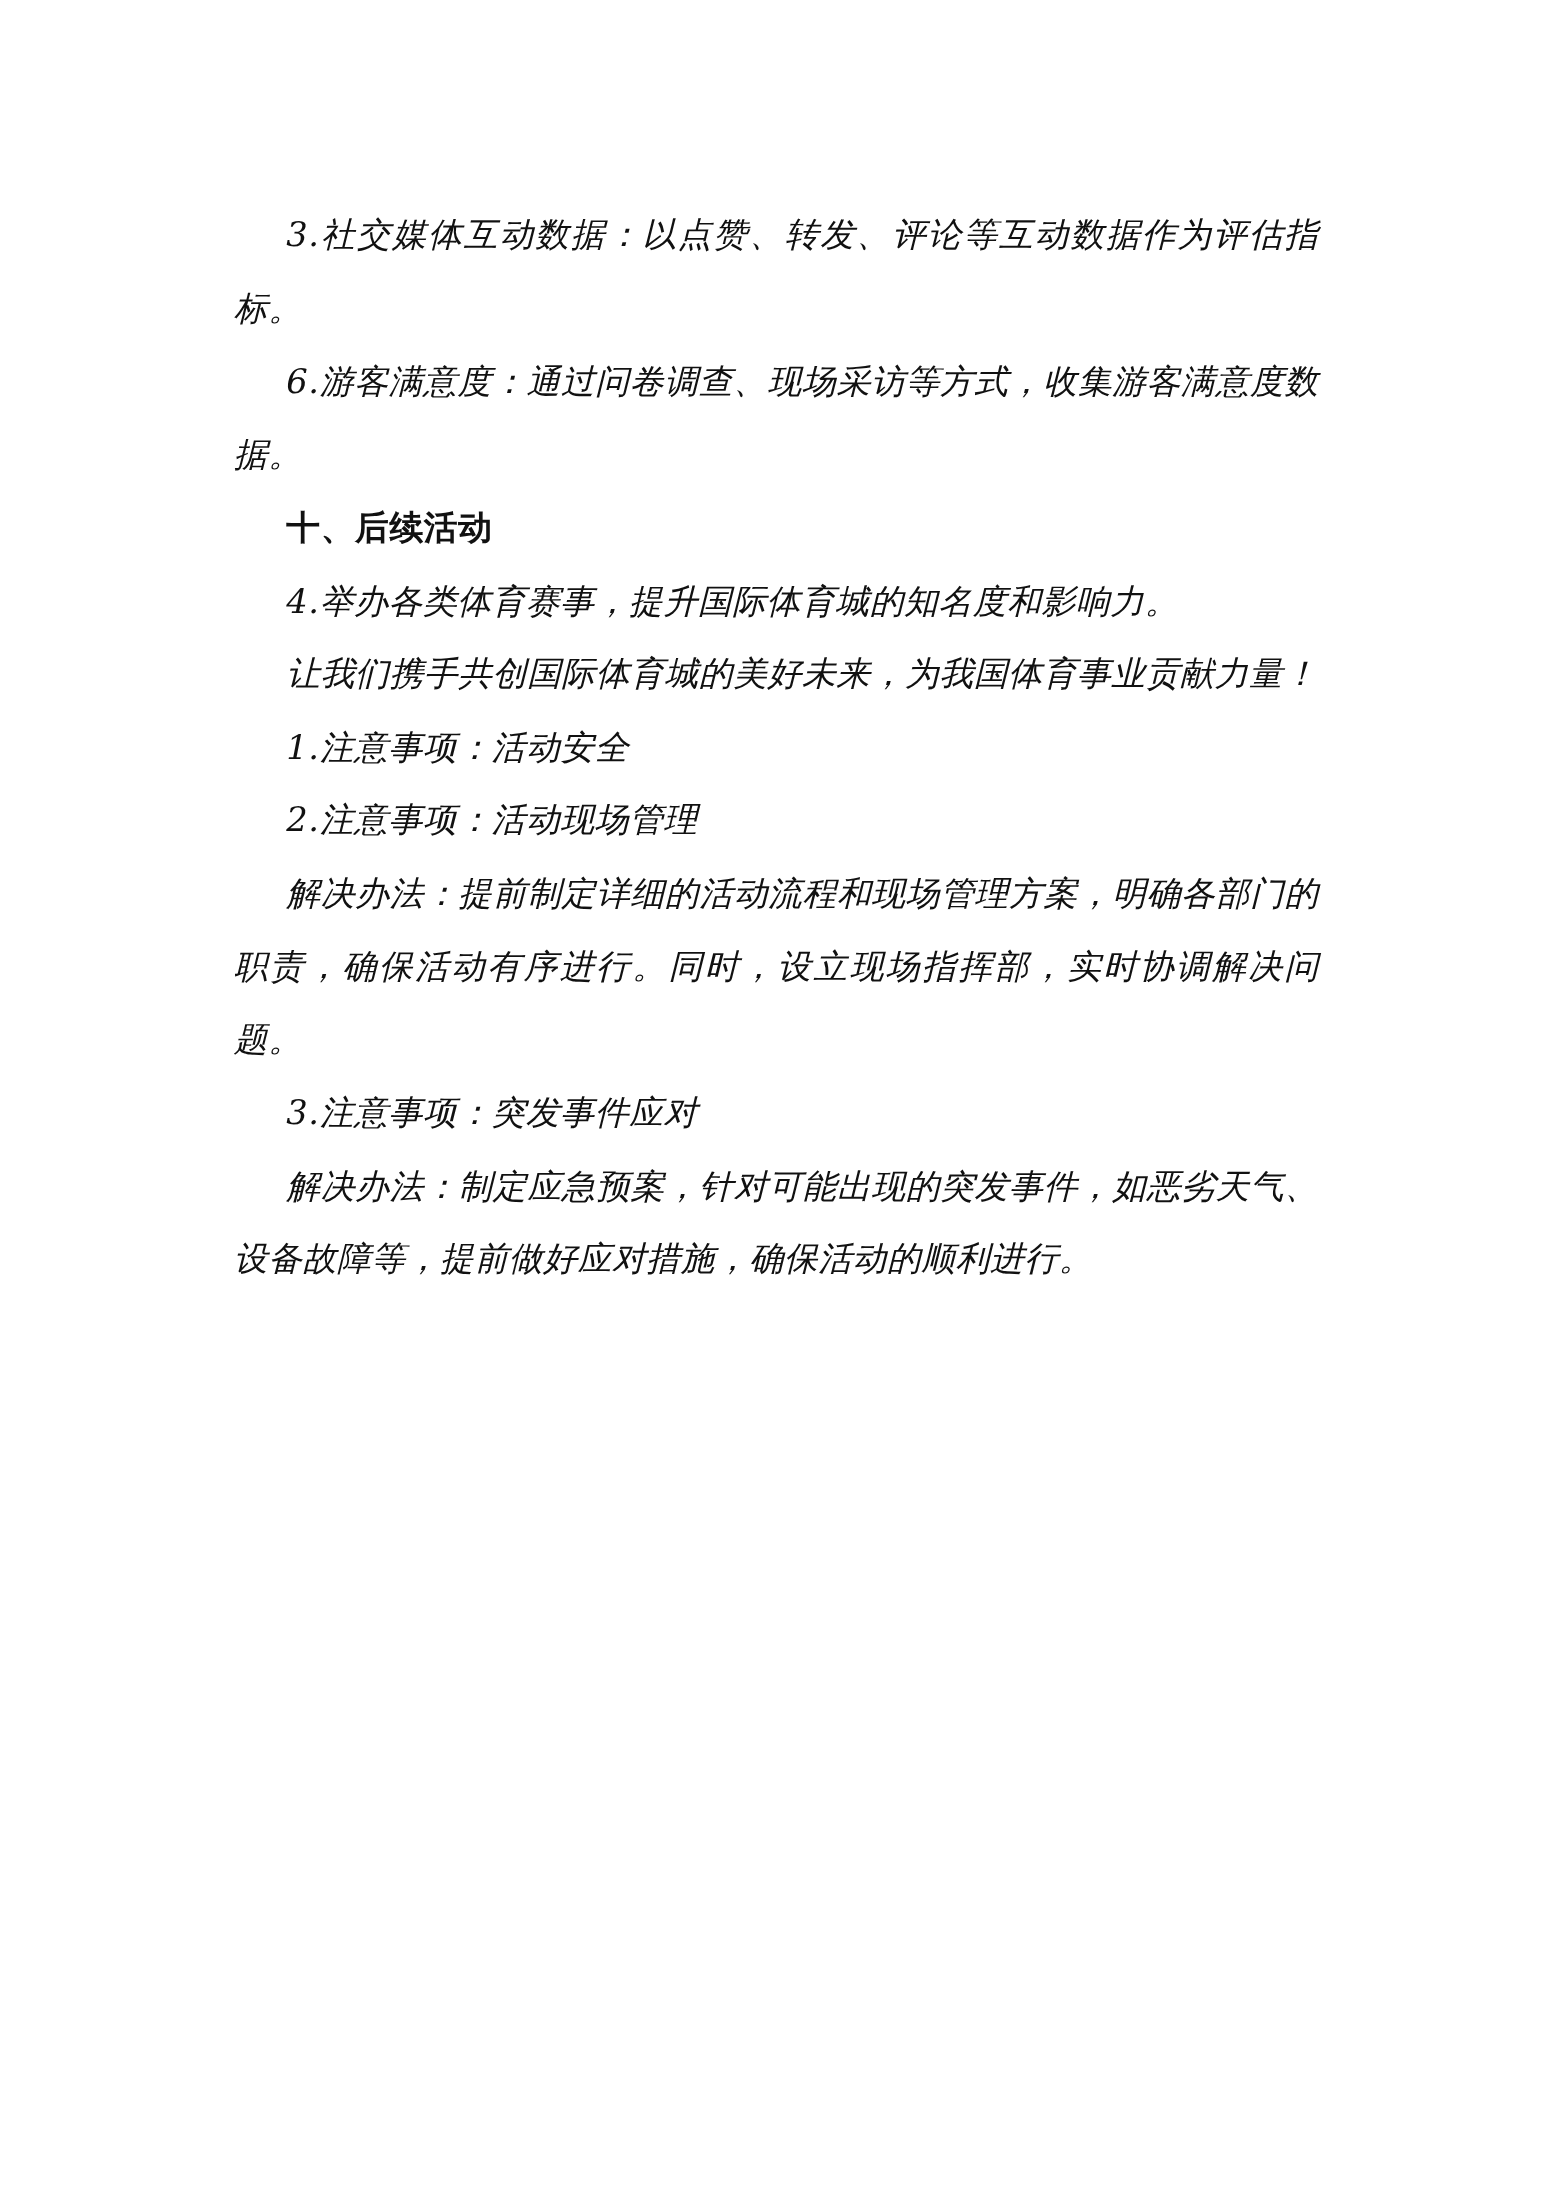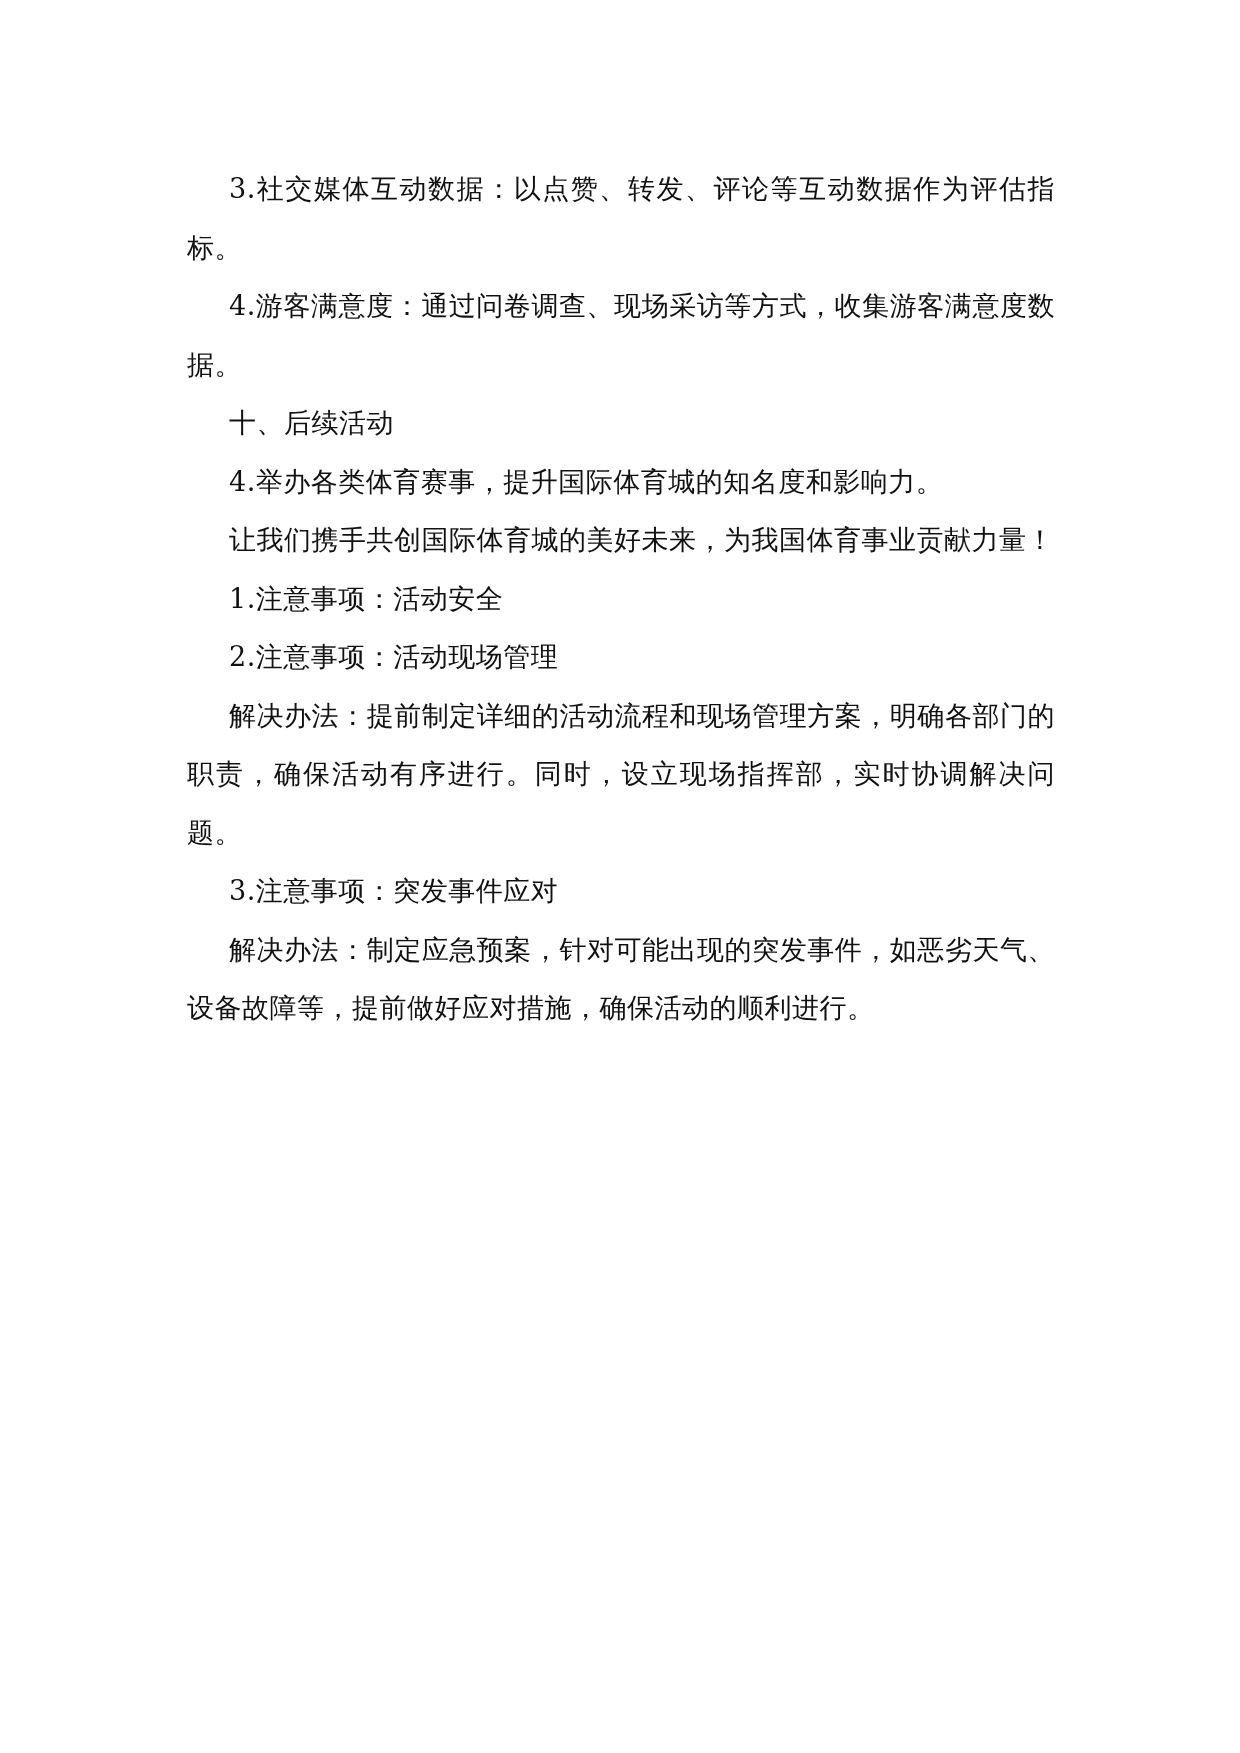--- a/index.html
+++ b/index.html
@@ -8,29 +8,29 @@
     position: absolute;
     left: 187px;
     top: 160px;
     width: 868px;
     font-family: "DejaVu Serif", "Liberation Serif", serif;
     font-size: 27px;
     line-height: 58.5px;
     color: #111111;
     letter-spacing: 0.5px;
   }
-  .para { margin: 0; text-indent: 42px; text-align: justify; }
-  .heading { margin: 0; text-indent: 42px; font-weight: normal; font-family: "DejaVu Sans", "Liberation Sans", sans-serif; }
+  .para { margin: 0; text-indent: 42px; text-align: justify; font-style: italic; }
+  .heading { margin: 0; text-indent: 42px; font-weight: bold; font-family: "DejaVu Sans", "Liberation Sans", sans-serif; }
 </style>
 </head>
 <body>
 
 <div class="page">
   <p class="para">3.社交媒体互动数据：以点赞、转发、评论等互动数据作为评估指标。</p>
-  <p class="para">4.游客满意度：通过问卷调查、现场采访等方式，收集游客满意度数据。</p>
+  <p class="para">6.游客满意度：通过问卷调查、现场采访等方式，收集游客满意度数据。</p>
 
   <p class="heading">十、后续活动</p>
   <p class="para">4.举办各类体育赛事，提升国际体育城的知名度和影响力。</p>
 
   <p class="para">让我们携手共创国际体育城的美好未来，为我国体育事业贡献力量！</p>
 
 
   <p class="para">1.注意事项：活动安全</p>
 
   <p class="para">2.注意事项：活动现场管理</p>

